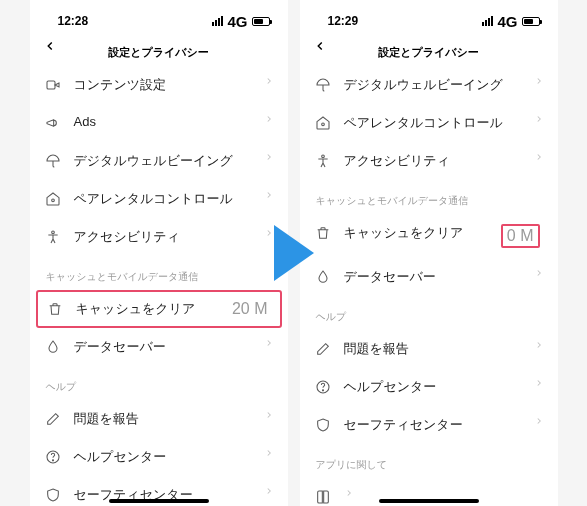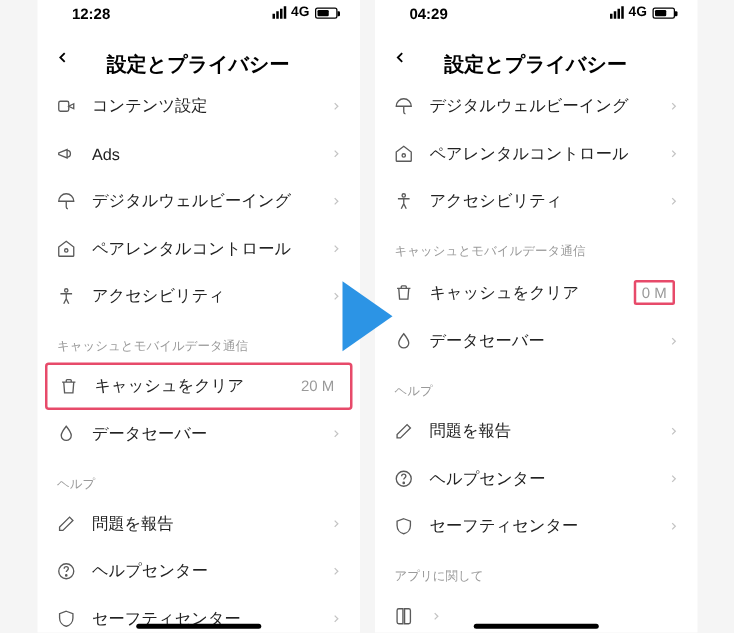--- a/index.html
+++ b/index.html
@@ -21,27 +21,27 @@
     background: #fff;
     position: relative;
     overflow: hidden;
     flex-shrink: 0;
   }
   .phone.left { margin-right: 6px; }
   .phone.right { margin-left: 6px; }
   .status-bar {
     height: 26px;
     display: flex;
-    align-items: flex-start;
+    align-items: center;
     justify-content: space-between;
-    padding: 4px 18px 0 28px;
+    padding: 16px 18px 0 28px;
     font-size: 12px;
     font-weight: 600;
   }
-  .status-right { display:flex; align-items:center; gap:4px; font-size:11px; }
+  .status-right { display:flex; align-items:center; gap:4px; font-size:15px; }
   .signal { display:inline-flex; align-items:flex-end; gap:1px; }
   .signal i { width:2px; background:#000; display:inline-block; }
   .signal i:nth-child(1){height:4px}
   .signal i:nth-child(2){height:6px}
   .signal i:nth-child(3){height:8px}
   .signal i:nth-child(4){height:10px}
   .batt { width:18px; height:9px; border:1px solid #000; border-radius:2px; position:relative; }
   .batt::after { content:""; position:absolute; right:-3px; top:2px; width:2px; height:4px; background:#000; border-radius:0 1px 1px 0;}
   .batt i { position:absolute; left:1px; top:1px; bottom:1px; width:9px; background:#000; border-radius:1px; }
   .nav {
@@ -53,50 +53,50 @@
     border-bottom: 0.5px solid rgba(0,0,0,0);
   }
   .nav .back {
     position:absolute;
     left:10px;
     top:50%;
     transform:translateY(-50%);
     width:20px; height:20px;
     display:flex; align-items:center; justify-content:center;
   }
-  .nav .title { font-size:16px; font-weight:700;margin-top:14px; }
+  .nav .title { font-size:11px; font-weight:700;margin-top:14px; }
   .scroll {
     height: calc(100% - 66px);
     overflow: hidden;
   }
   .section-header {
     font-size: 10px;
     color: #9a9a9a;
     padding: 14px 16px 6px;
   }
   .row {
     display:flex;
-    align-items:center;
+    align-items:flex-start;
     padding: 10px 14px;
     gap: 12px;
     position:relative;
   }
   .row .ic {
     width:18px; height:18px;
     color:#5a5a5a;
     flex-shrink:0;
     display:flex;align-items:center;justify-content:center;
   }
   .row .label {
     flex:1;
     font-size: 13px;
     color:#222;
   }
   .row .value {
-    font-size:12px;
+    font-size:16px;
     color:#9a9a9a;
     margin-right:4px;
   }
   .row .chev {
     color:#c4c4c4;
     width:10px;height:10px;
     display:flex;align-items:center;justify-content:center;
   }
   .hilite-row {
     border: 2px solid #e74a6a;
@@ -302,21 +302,21 @@
     </div>
 
   </div>
   <div class="home-ind"></div>
 </div>
 
 <div class="arrow-center"></div>
 
 <div class="phone right">
   <div class="status-bar">
-    <span>04:29</span>
+    <span>12:29</span>
     <span class="status-right">
       <span class="signal">
           <i></i>
           <i></i>
           <i></i>
           <i></i>
         </span>
       <span>4G</span>
       <span class="batt">
           <i></i>

